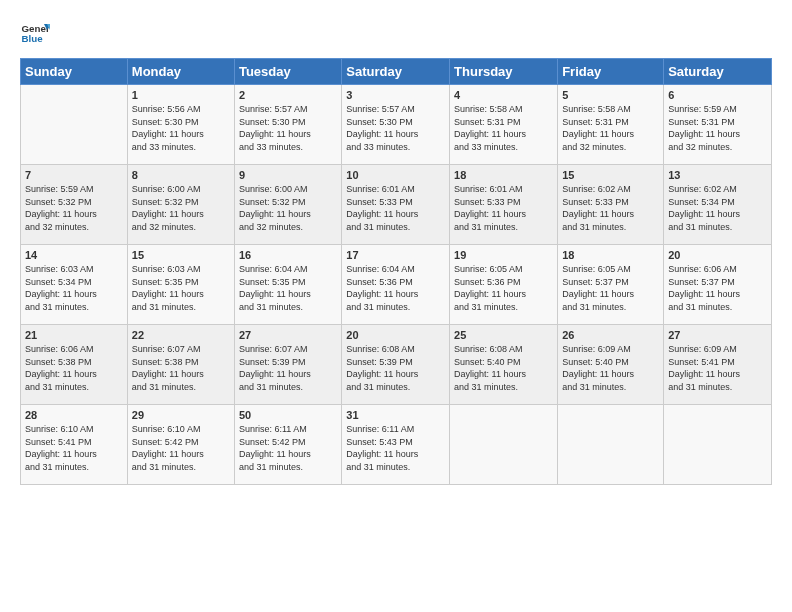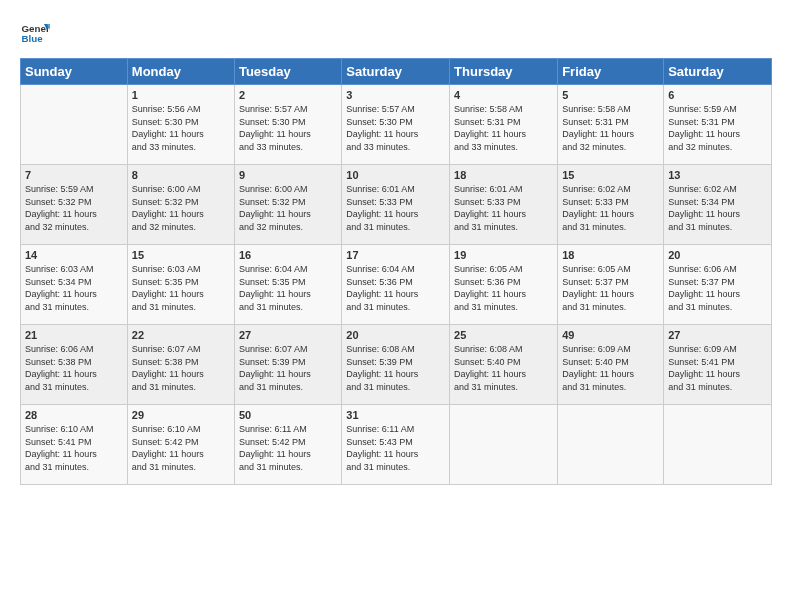--- a/index.html
+++ b/index.html
@@ -295,21 +295,21 @@
 and 31 minutes.</div>
           </td>
           <td>
             <span class="day-num">25</span>
             <div class="day-info" style="white-space: pre-line;">Sunrise: 6:08 AM
 Sunset: 5:40 PM
 Daylight: 11 hours
 and 31 minutes.</div>
           </td>
           <td>
-            <span class="day-num">49</span>
+            <span class="day-num">26</span>
             <div class="day-info" style="white-space: pre-line;">Sunrise: 6:09 AM
 Sunset: 5:40 PM
 Daylight: 11 hours
 and 31 minutes.</div>
           </td>
           <td>
             <span class="day-num">27</span>
             <div class="day-info" style="white-space: pre-line;">Sunrise: 6:09 AM
 Sunset: 5:41 PM
 Daylight: 11 hours

